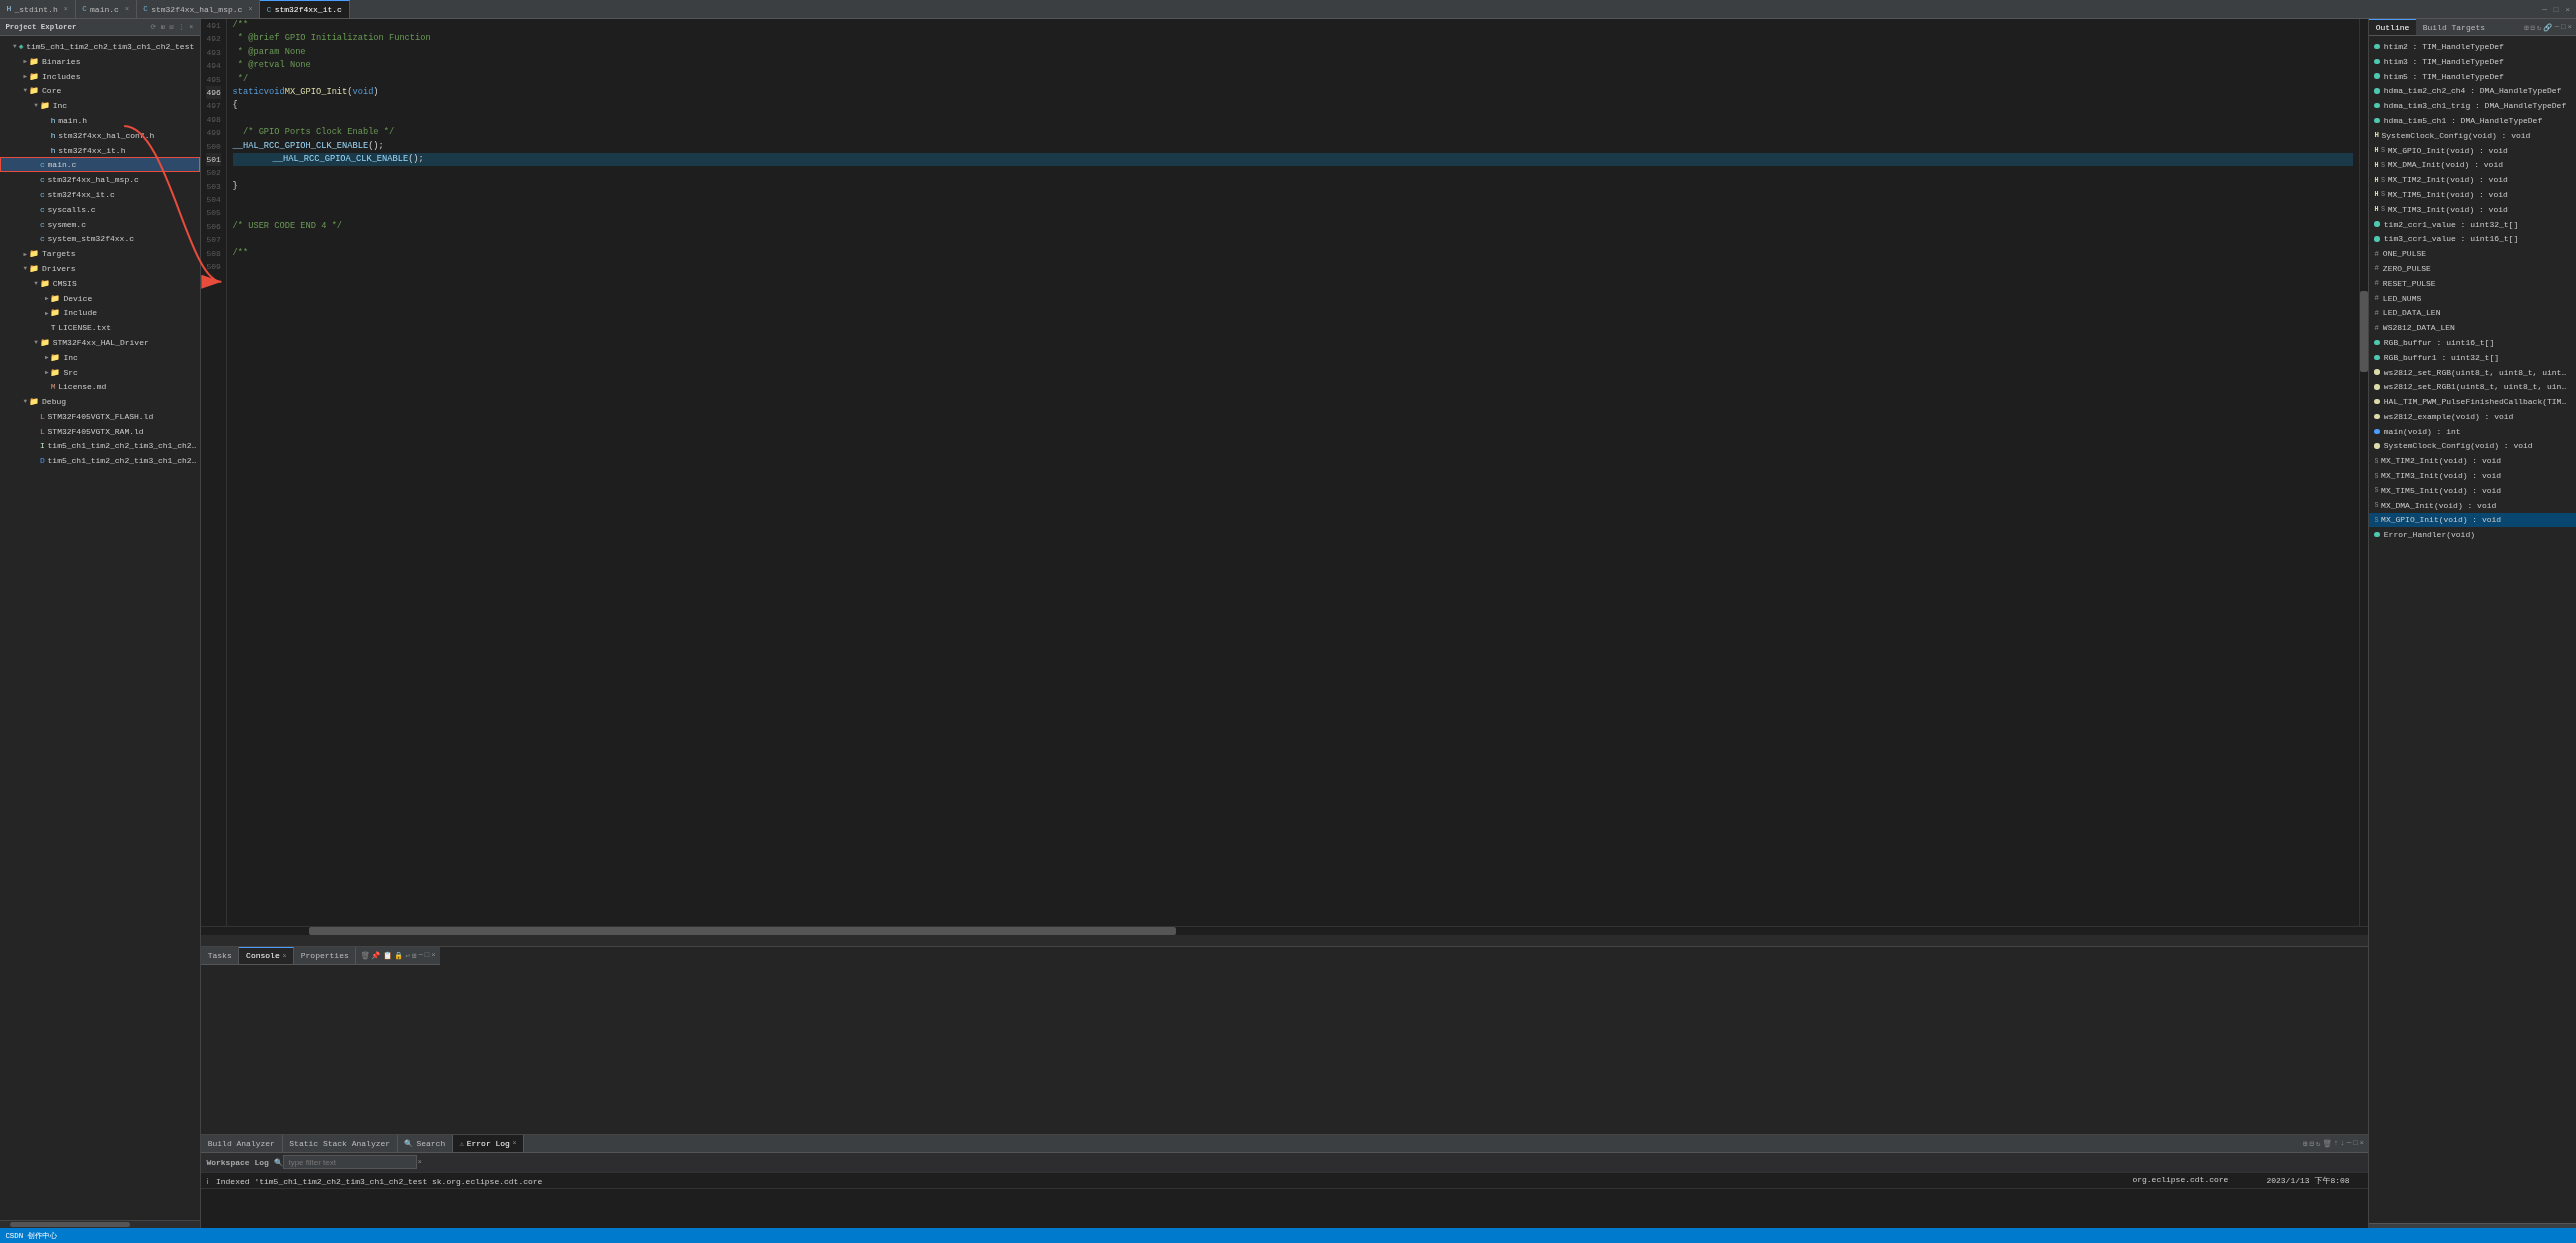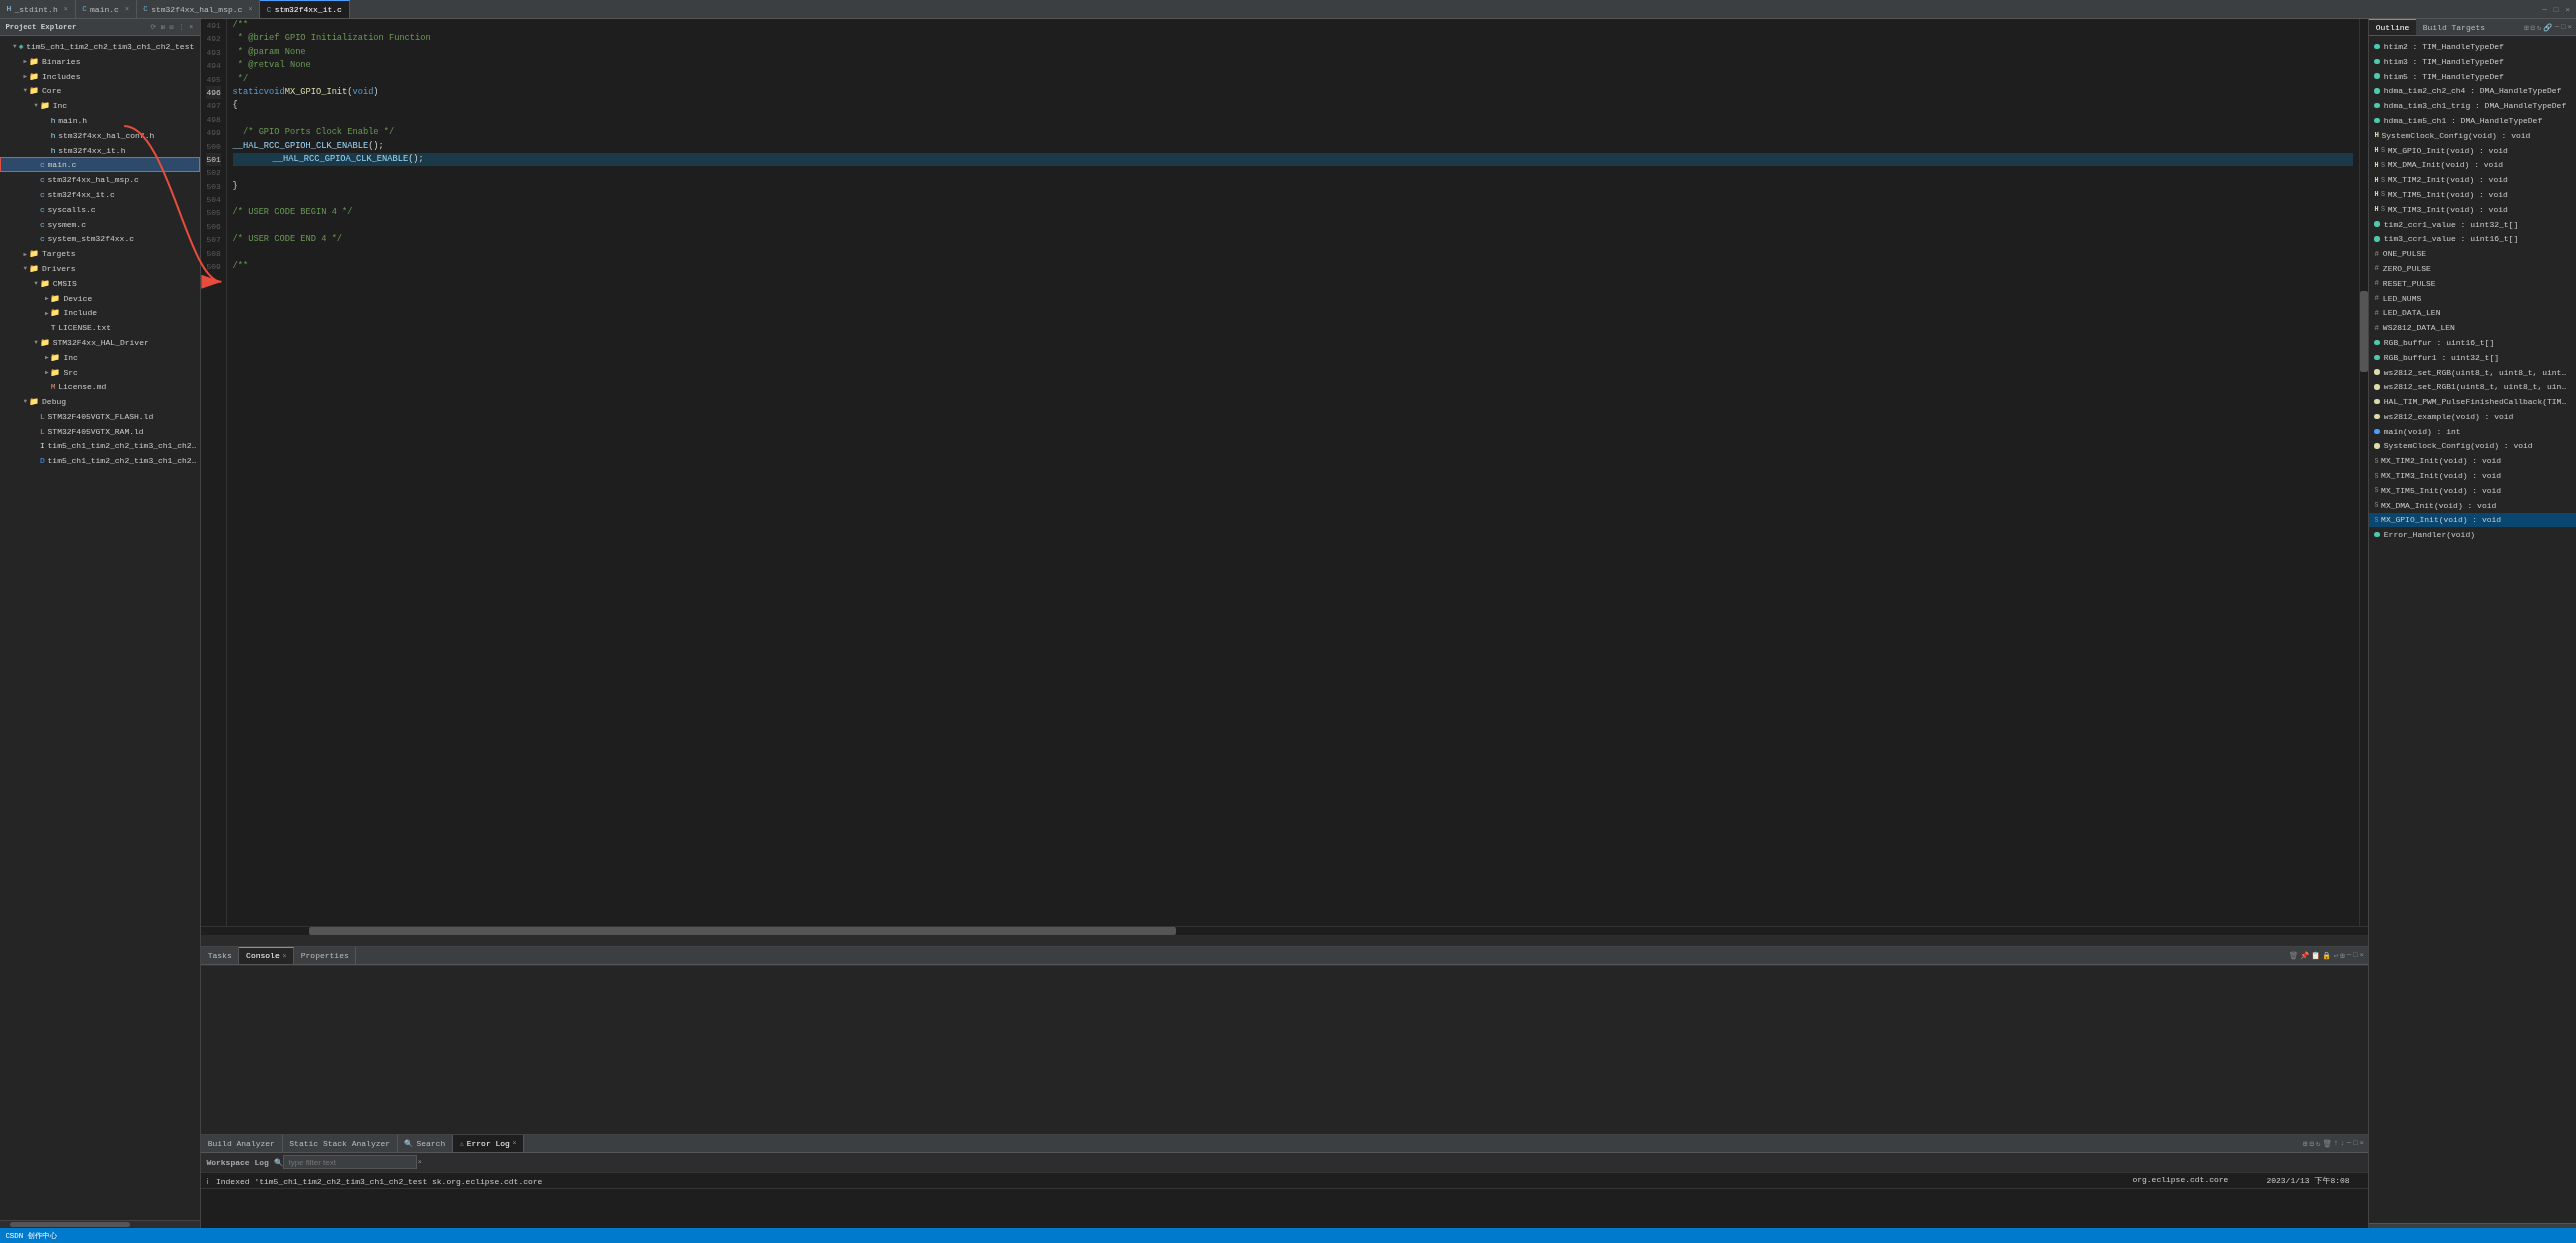--- a/index.html
+++ b/index.html
@@ -225,21 +225,21 @@
       width: 40%;
       background: #555;
       border-radius: 2px;
       margin-left: 5%;
     }
     
     .bottom-panel {
       height: 188px;
       border-top: 0.7px solid #444;
       display: flex;
-      flex-direction: column;
+      flex-direction: row;
       background: #252526;
       flex-shrink: 0;
       margin-top: 11px;
     }
     .bottom-tabs {
       display: flex;
       background: #3c3f41;
       border-bottom: 0.7px solid #555;
       height: 17.4px;
       align-items: stretch;
@@ -827,21 +827,20 @@
             <div class="code-line"><span class="comment"> */</span></div>
             <div class="code-line"><span class="kw">static</span> <span class="kw">void</span> <span class="fn">MX_GPIO_Init</span><span class="punct">(</span><span class="kw">void</span><span class="punct">)</span></div>
             <div class="code-line"><span class="punct">{</span></div>
             <div class="code-line">&nbsp;</div>
             <div class="code-line"><span class="comment">  /* GPIO Ports Clock Enable */</span></div>
             <div class="code-line">  <span class="macro">__HAL_RCC_GPIOH_CLK_ENABLE</span><span class="punct">();</span></div>
             <div class="code-line highlighted-line">  <span class="macro">__HAL_RCC_GPIOA_CLK_ENABLE</span><span class="punct">();</span></div>
             <div class="code-line">&nbsp;</div>
             <div class="code-line"><span class="punct">}</span></div>
             <div class="code-line">&nbsp;</div>
-            <div class="code-line"><span class="comment">/* USER CODE BEGIN 4 */</span></div>
             <div class="code-line">&nbsp;</div>
             <div class="code-line"><span class="comment">/* USER CODE END 4 */</span></div>
             <div class="code-line">&nbsp;</div>
             <div class="code-line"><span class="comment">/**</span></div>
           </div>
 
           <div class="code-scrollbar">
             <div class="code-scrollbar-thumb"></div>
           </div>
         </div>

